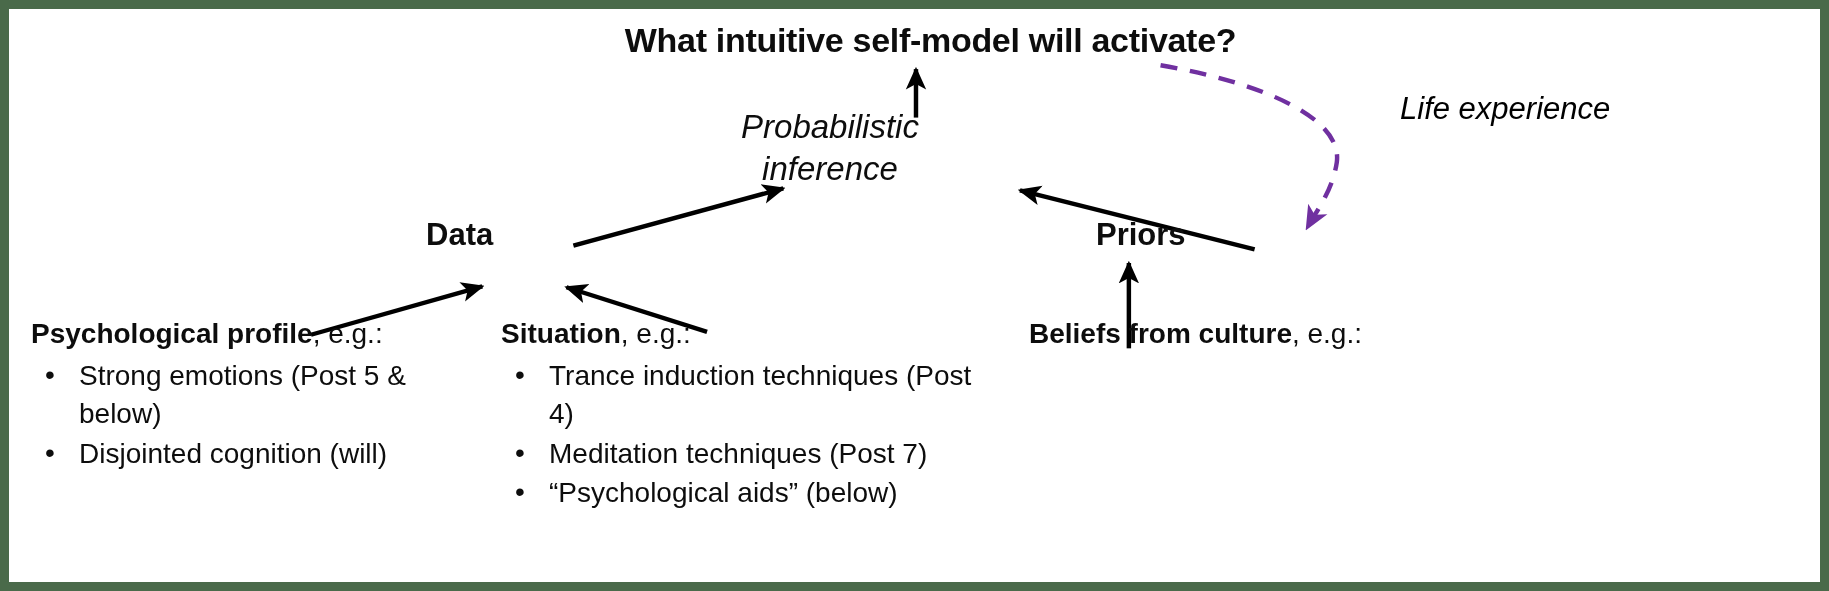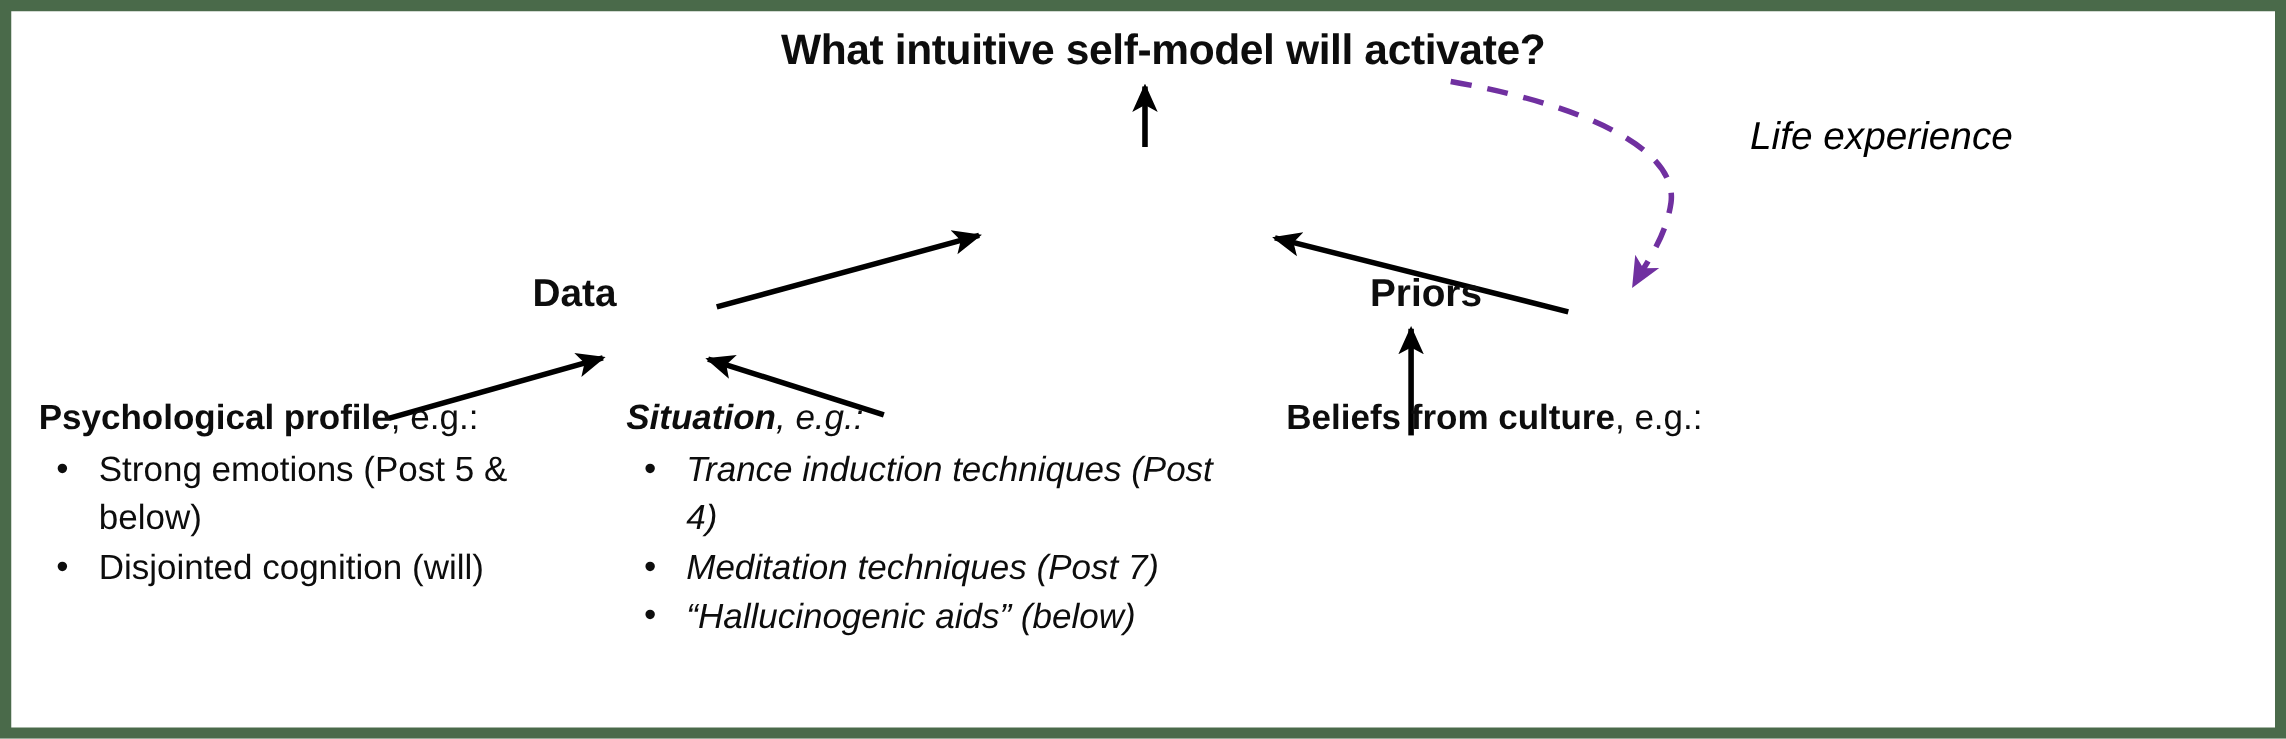--- a/index.html
+++ b/index.html
@@ -70,21 +70,21 @@
     font-size: 31px;
     line-height: 1.3;
     color: #000000;
     white-space: normal;
   }
   .col {
     position: absolute;
     top: 308px;
   }
   .col-left   { left: 22px;   width: 450px; }
-  .col-mid    { left: 492px;  width: 490px; font-style: italic; }
+  .col-mid    { left: 492px;  width: 490px; }
   .col-right  { left: 1020px; width: 800px; }
 
   .col-head {
     font-size: 28px;
     line-height: 1.2;
     margin-bottom: 6px;
   }
   .col-head b { font-weight: bold; }
 
   ul.bullets {
@@ -132,20 +132,21 @@
 
     <line x1="705" y1="333" x2="563" y2="287" stroke="#000000" stroke-width="4.5" marker-end="url(#ah-black)"></line>
 
     <line x1="1131" y1="350" x2="1131" y2="262" stroke="#000000" stroke-width="4.5" marker-end="url(#ah-black)"></line>
 
     <path d="M1163,58 C1265,76 1347,112 1341,158 C1337,186 1322,206 1312,224" fill="none" stroke="#7030a0" stroke-width="4.5" stroke-dasharray="17 13" marker-end="url(#ah-purple)"></path>
   </svg>
 
   <div class="node title-q">What intuitive self-model will activate?</div>
 
+  <div class="node infer">Probabilistic inference</div>
 
   <div class="node node-data">Data</div>
 
   <div class="node node-priors">Priors</div>
 
   <div class="node life-exp">Life experience</div>
 
   <div class="col col-left">
     <div class="col-head">
       <b>Psychological profile</b><span>, e.g.:</span>
@@ -156,21 +157,21 @@
     </ul>
   </div>
 
   <div class="col col-mid">
     <div class="col-head">
       <b>Situation</b><span>, e.g.:</span>
     </div>
     <ul class="bullets">
       <li>Trance induction techniques (Post 4)</li>
       <li>Meditation techniques (Post 7)</li>
-      <li>“Hallucinogenic aids” (below)</li>
+      <li>“Psychological aids” (below)</li>
     </ul>
   </div>
 
   <div class="col col-right">
     <div class="col-head">
       <b>Beliefs from culture</b><span>, e.g.:</span>
     </div>
   </div>
 
 </div>

